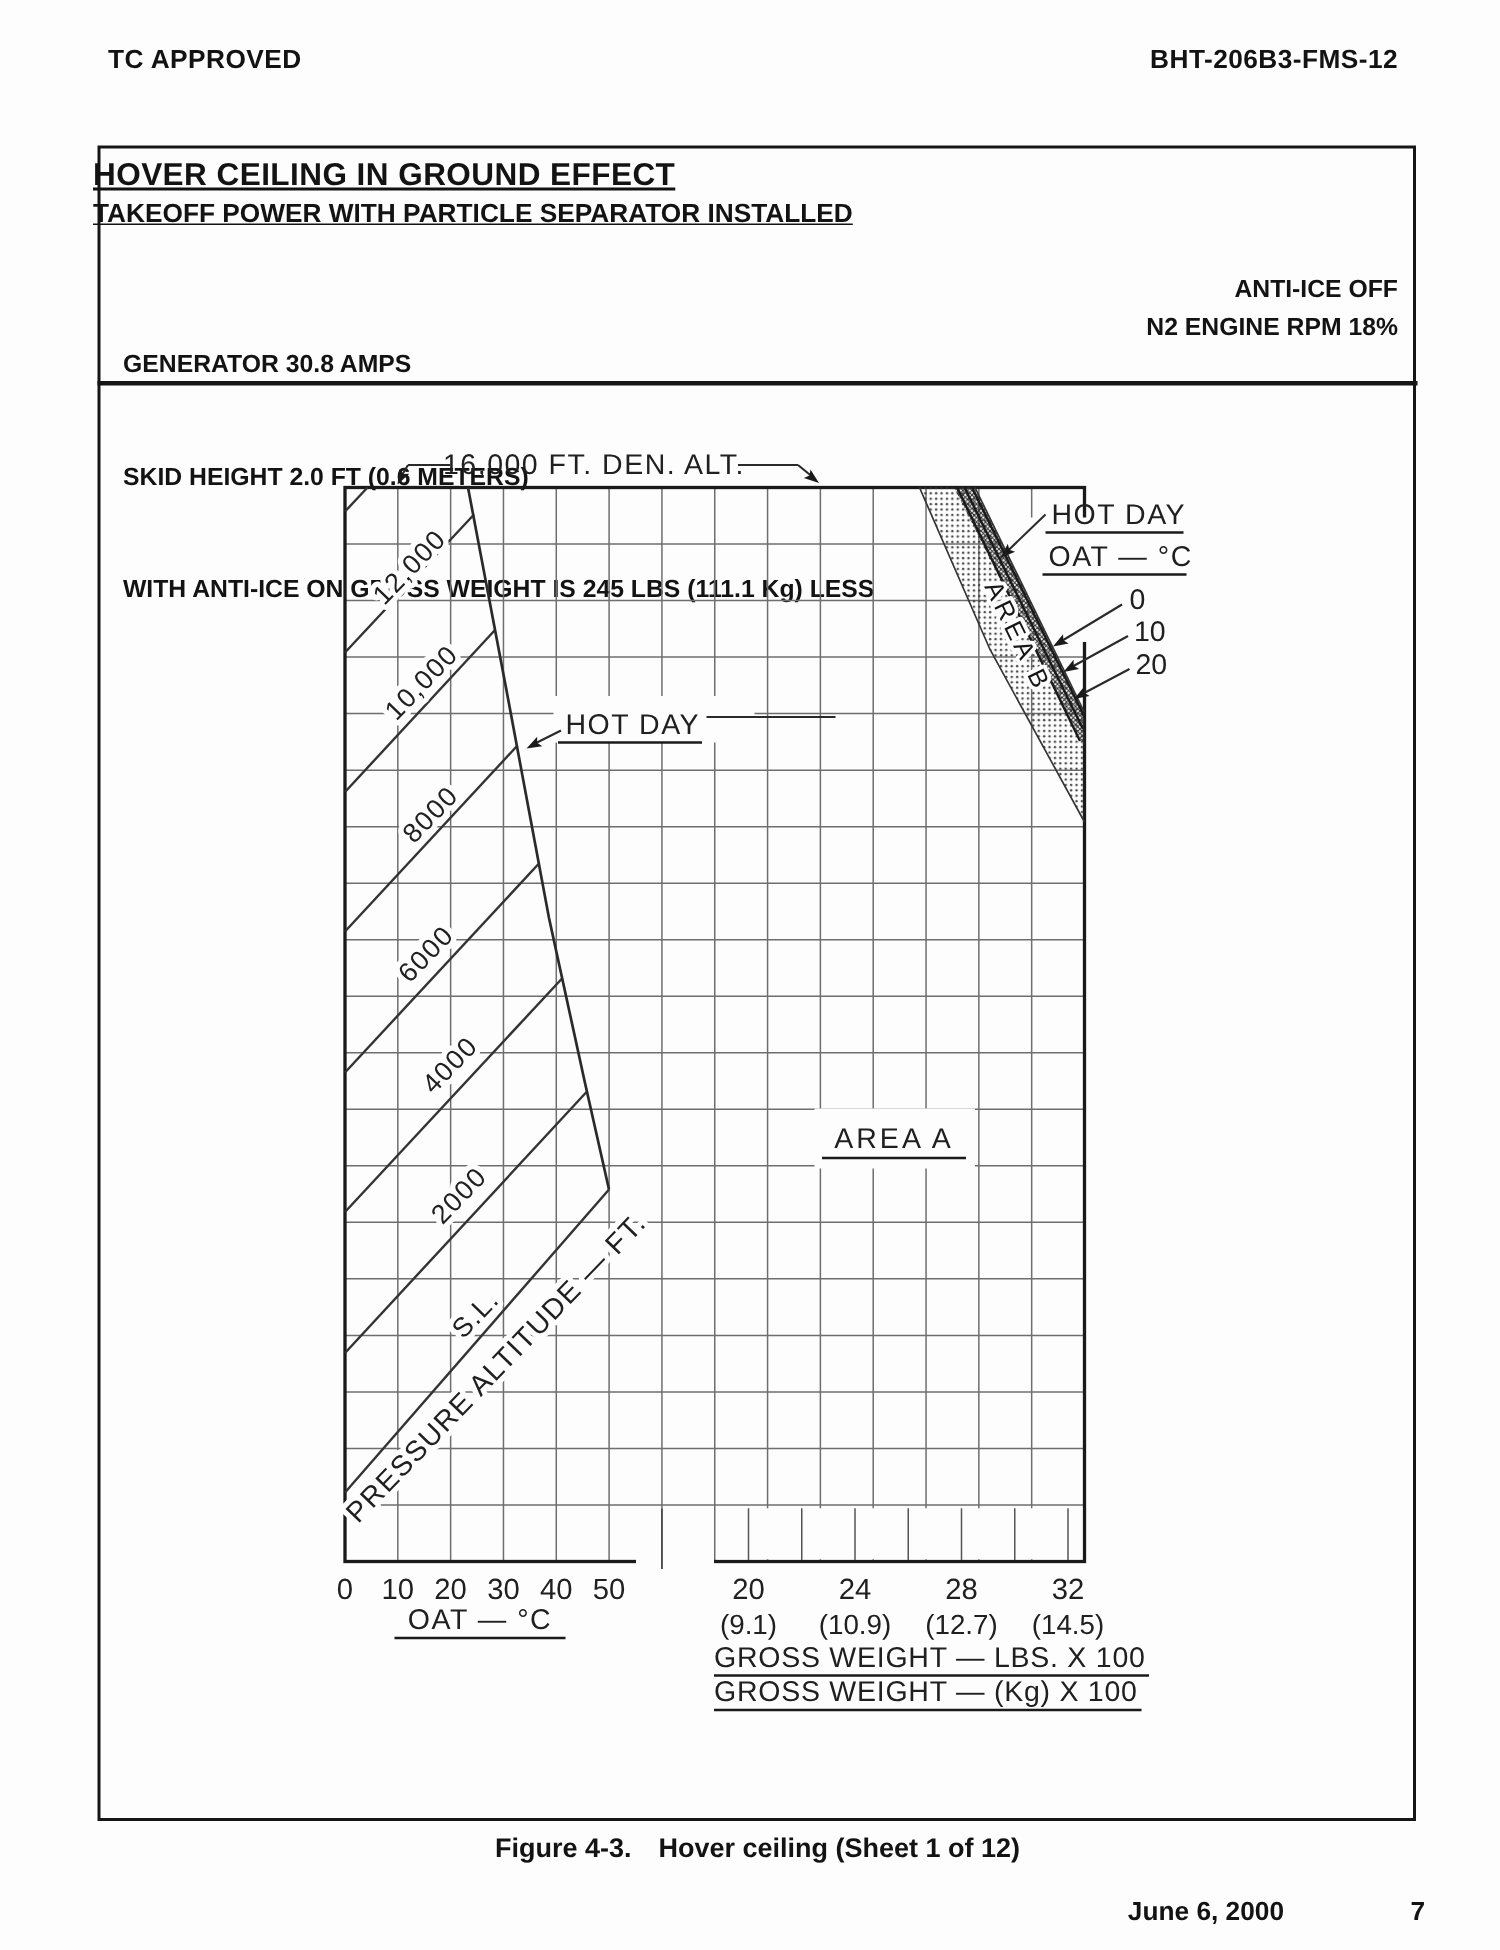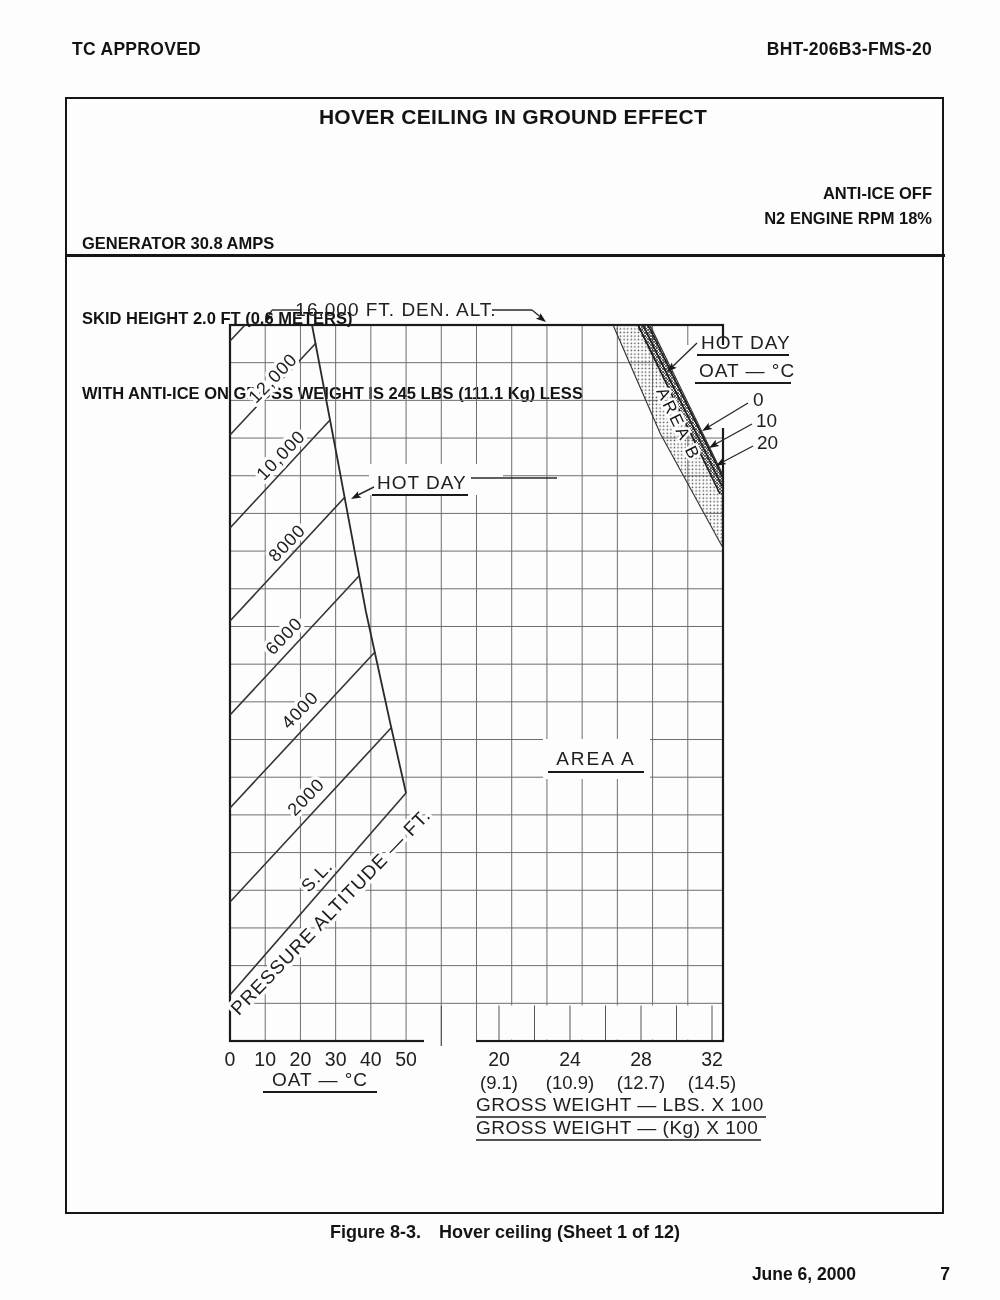--- a/index.html
+++ b/index.html
@@ -3,51 +3,52 @@
 <meta charset="utf-8">
 <style>
   html,body{margin:0;padding:0;background:#e8e8e8;}
   .page{
     position:relative;width:1000px;height:1300px;margin:0 auto;
     background:#fdfdfd;font-family:"Liberation Sans",sans-serif;color:#131313;
     overflow:hidden;
   }
   .abs{position:absolute;}
   .b{font-weight:bold;}
-  .hdr{top:39px;font-size:17.5px;letter-spacing:.3px;}
+  .hdr{top:29px;font-size:17.5px;letter-spacing:.3px;}
   .frame{
     left:65px;top:97px;width:875px;height:1113px;
     border:2.5px solid #161616;background:#fdfdfd;
   }
-  .titleblock{left:73px;top:103px;width:880px;text-align:center;}
+  .titleblock{left:62px;top:103px;width:880px;text-decoration:underline;}
   .t1{font-size:21px;font-weight:bold;line-height:27px;letter-spacing:.3px;}
   .t2{font-size:17.5px;font-weight:bold;line-height:24px;}
   .t3{font-size:17.5px;font-weight:bold;line-height:23px;}
   .cond-left{left:82px;top:181px;font-size:16.5px;font-weight:bold;line-height:25px;white-space:pre;}
   .cond-right{right:68px;top:181px;font-size:16.5px;font-weight:bold;line-height:25px;text-align:right;margin-left:32px;}
   .divider{left:65px;top:254px;width:880px;height:3px;background:#161616;}
   .chart-svg{left:65px;top:258px;}
   .caption{left:65px;top:1222px;width:880px;text-align:center;font-size:18px;font-weight:bold;}
   .caption .gap{display:inline-block;width:18px;}
   .footer-date{right:144px;top:1264px;font-size:17.5px;font-weight:bold;}
   .footer-page{right:50px;top:1264px;font-size:17.5px;font-weight:bold;}
   svg text{font-family:"Liberation Sans",sans-serif;}
 </style>
 </head>
 <body>
 
 <div class="page">
 
   <div class="abs hdr b" style="left:72px;">TC APPROVED</div>
-  <div class="abs hdr b" style="right:68px;">BHT-206B3-FMS-20</div>
+  <div class="abs hdr b" style="right:68px;">BHT-206B3-FMS-12</div>
 
   <div class="abs frame"></div>
 
   <div class="abs titleblock">
     <div class="t1">HOVER CEILING IN GROUND EFFECT</div>
+    <div class="t2">TAKEOFF POWER WITH PARTICLE SEPARATOR INSTALLED</div>
   </div>
 
   <div class="abs cond-left">
     <div>GENERATOR 30.8 AMPS</div>
     <div>SKID HEIGHT 2.0 FT (0.6 METERS)</div>
     <div>WITH ANTI-ICE ON GROSS WEIGHT IS 245 LBS (111.1 Kg) LESS</div>
   </div>
   <div class="abs cond-right">
     <div>ANTI-ICE OFF</div>
     <div>N2 ENGINE RPM 18%</div>
@@ -181,18 +182,18 @@
       <text x="570" y="1089" font-size="18.5" text-anchor="middle" fill="#202020">(10.9)</text>
       <text x="641" y="1089" font-size="18.5" text-anchor="middle" fill="#202020">(12.7)</text>
       <text x="712" y="1089" font-size="18.5" text-anchor="middle" fill="#202020">(14.5)</text>
       <text x="476" y="1111" font-size="19" text-anchor="start" fill="#202020" letter-spacing="0.5">GROSS WEIGHT — LBS. X 100</text>
       <line x1="476" y1="1117" x2="766" y2="1117" stroke="#1a1a1a" stroke-width="1.7"></line>
       <text x="476" y="1134" font-size="19" text-anchor="start" fill="#202020" letter-spacing="0.5">GROSS WEIGHT — (Kg) X 100</text>
       <line x1="476" y1="1140" x2="761" y2="1140" stroke="#1a1a1a" stroke-width="1.7"></line>
     </svg>
 
   <div class="abs caption">
-    <span>Figure 8-3.</span><span class="gap"></span><span>Hover ceiling (Sheet 1 of 12)</span>
+    <span>Figure 4-3.</span><span class="gap"></span><span>Hover ceiling (Sheet 1 of 12)</span>
   </div>
 
   <div class="abs footer-date">June 6, 2000</div>
   <div class="abs footer-page">7</div>
 </div>
 
 </body></html>

